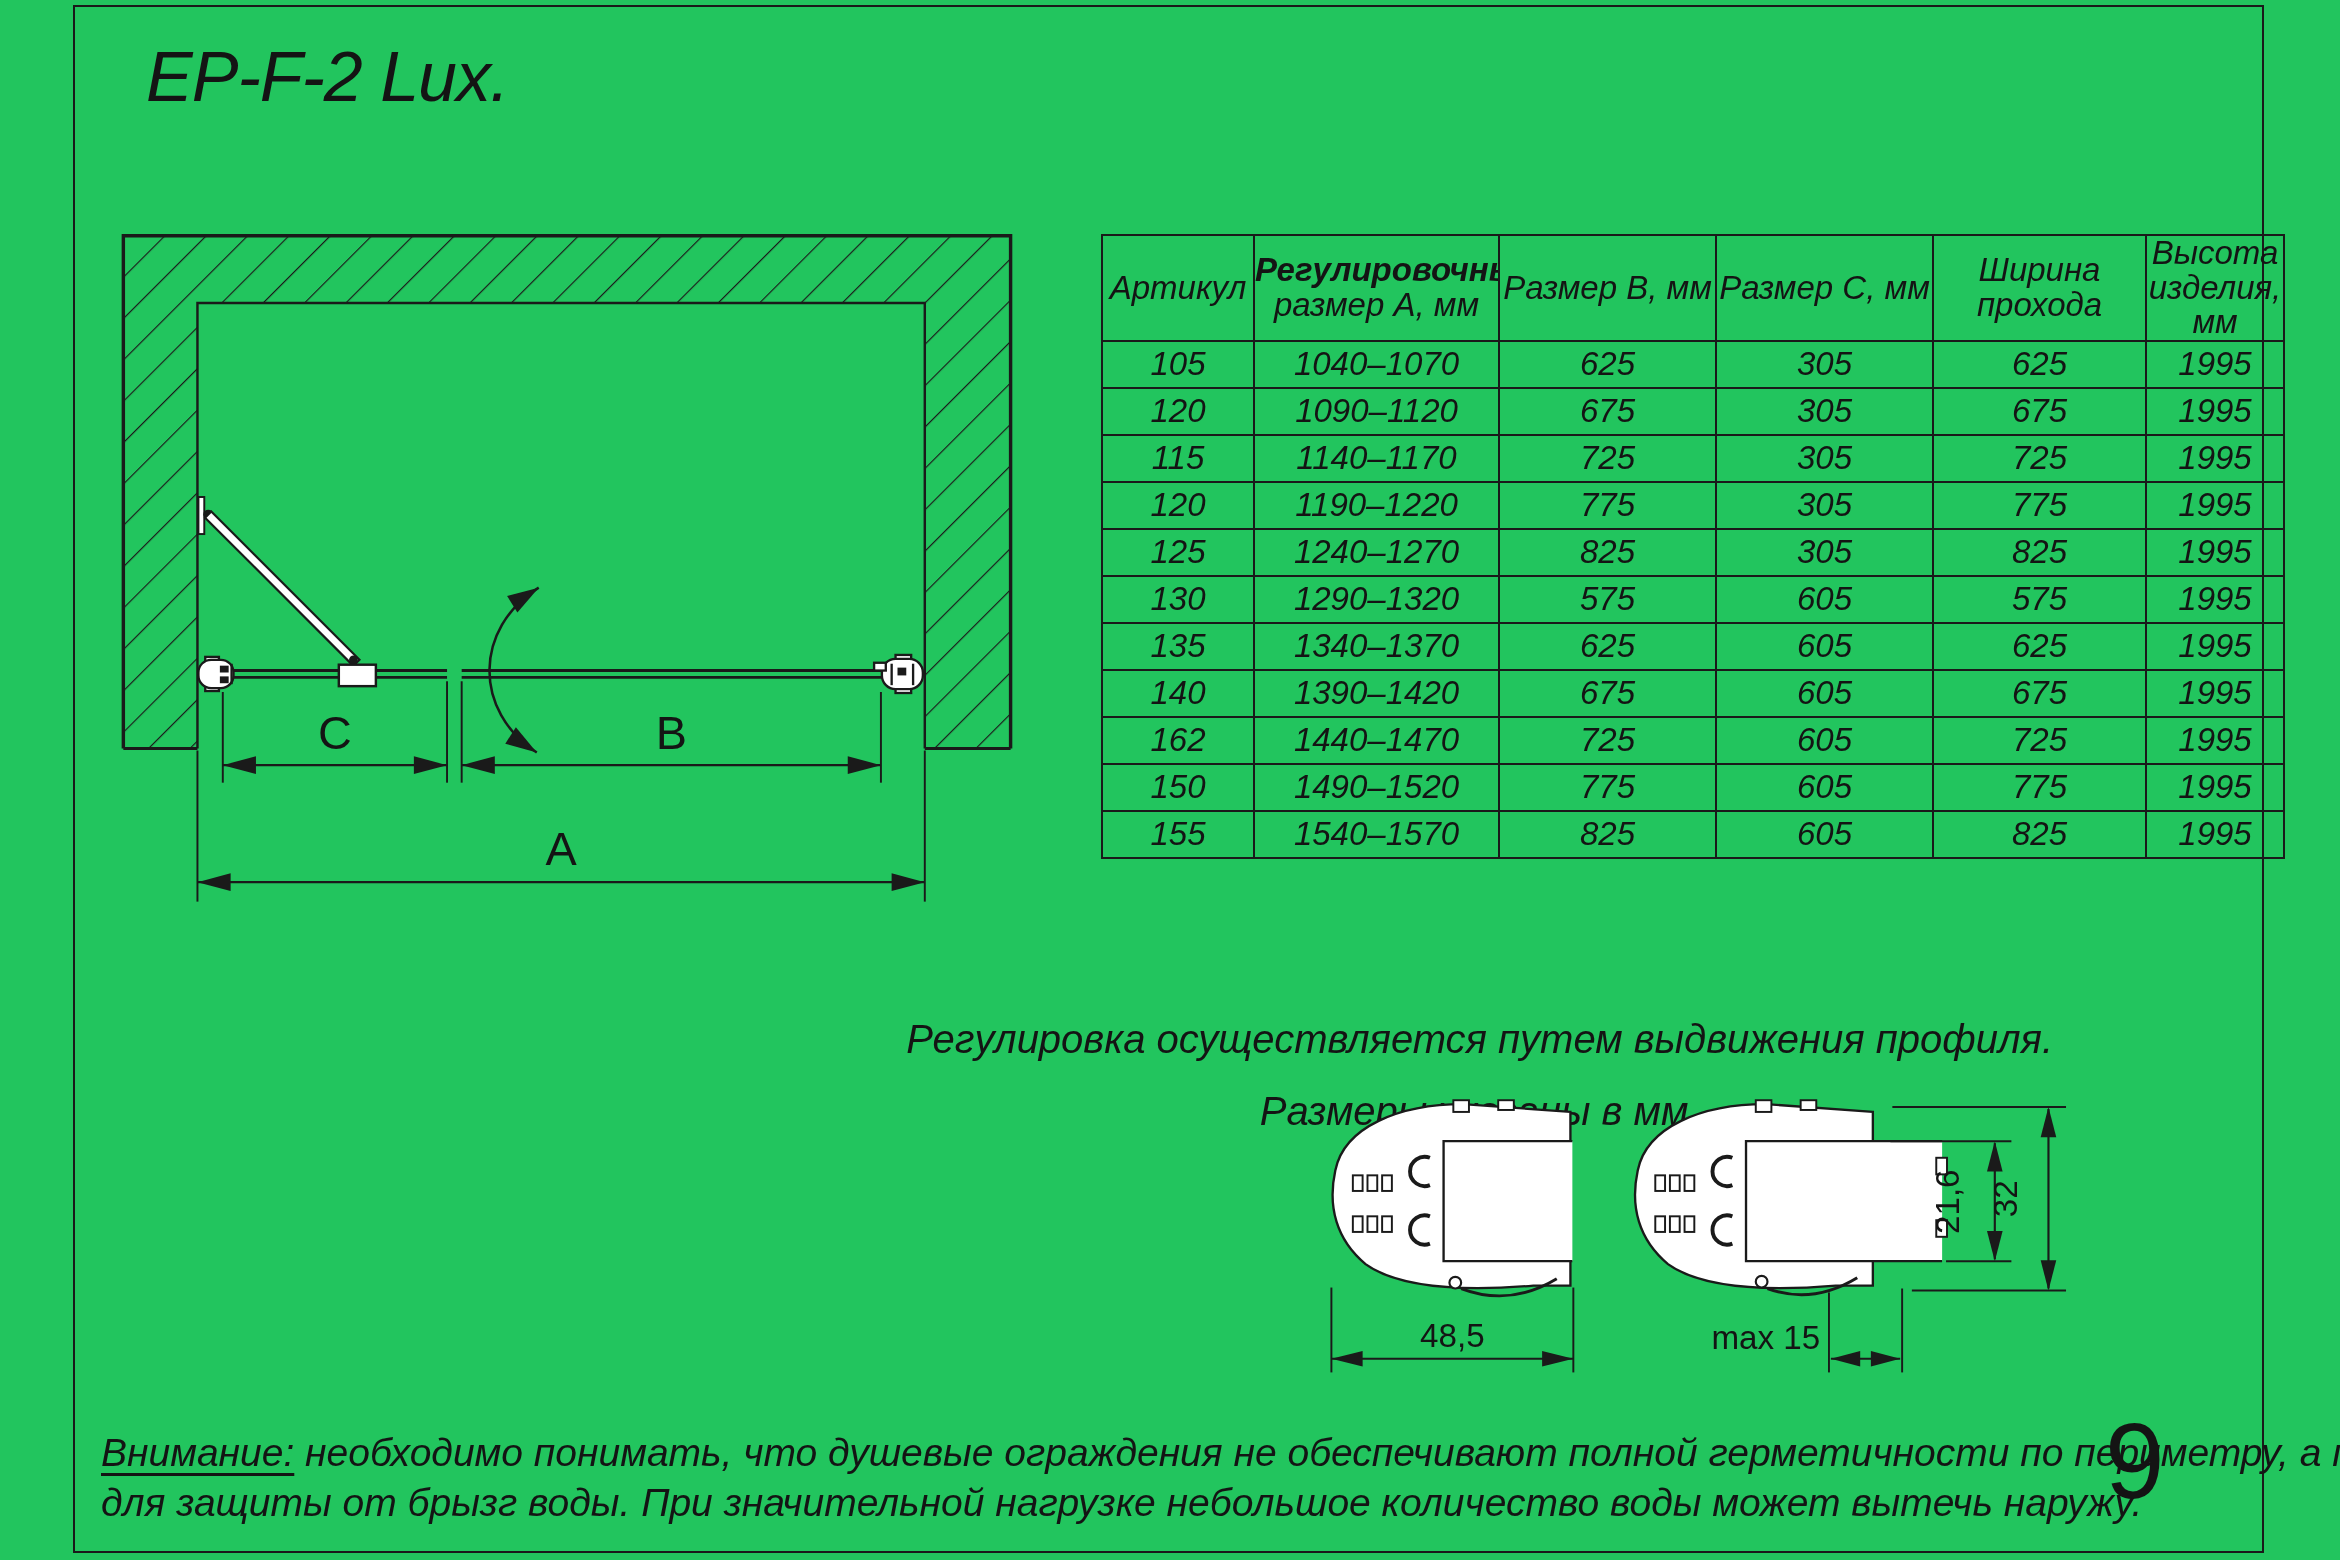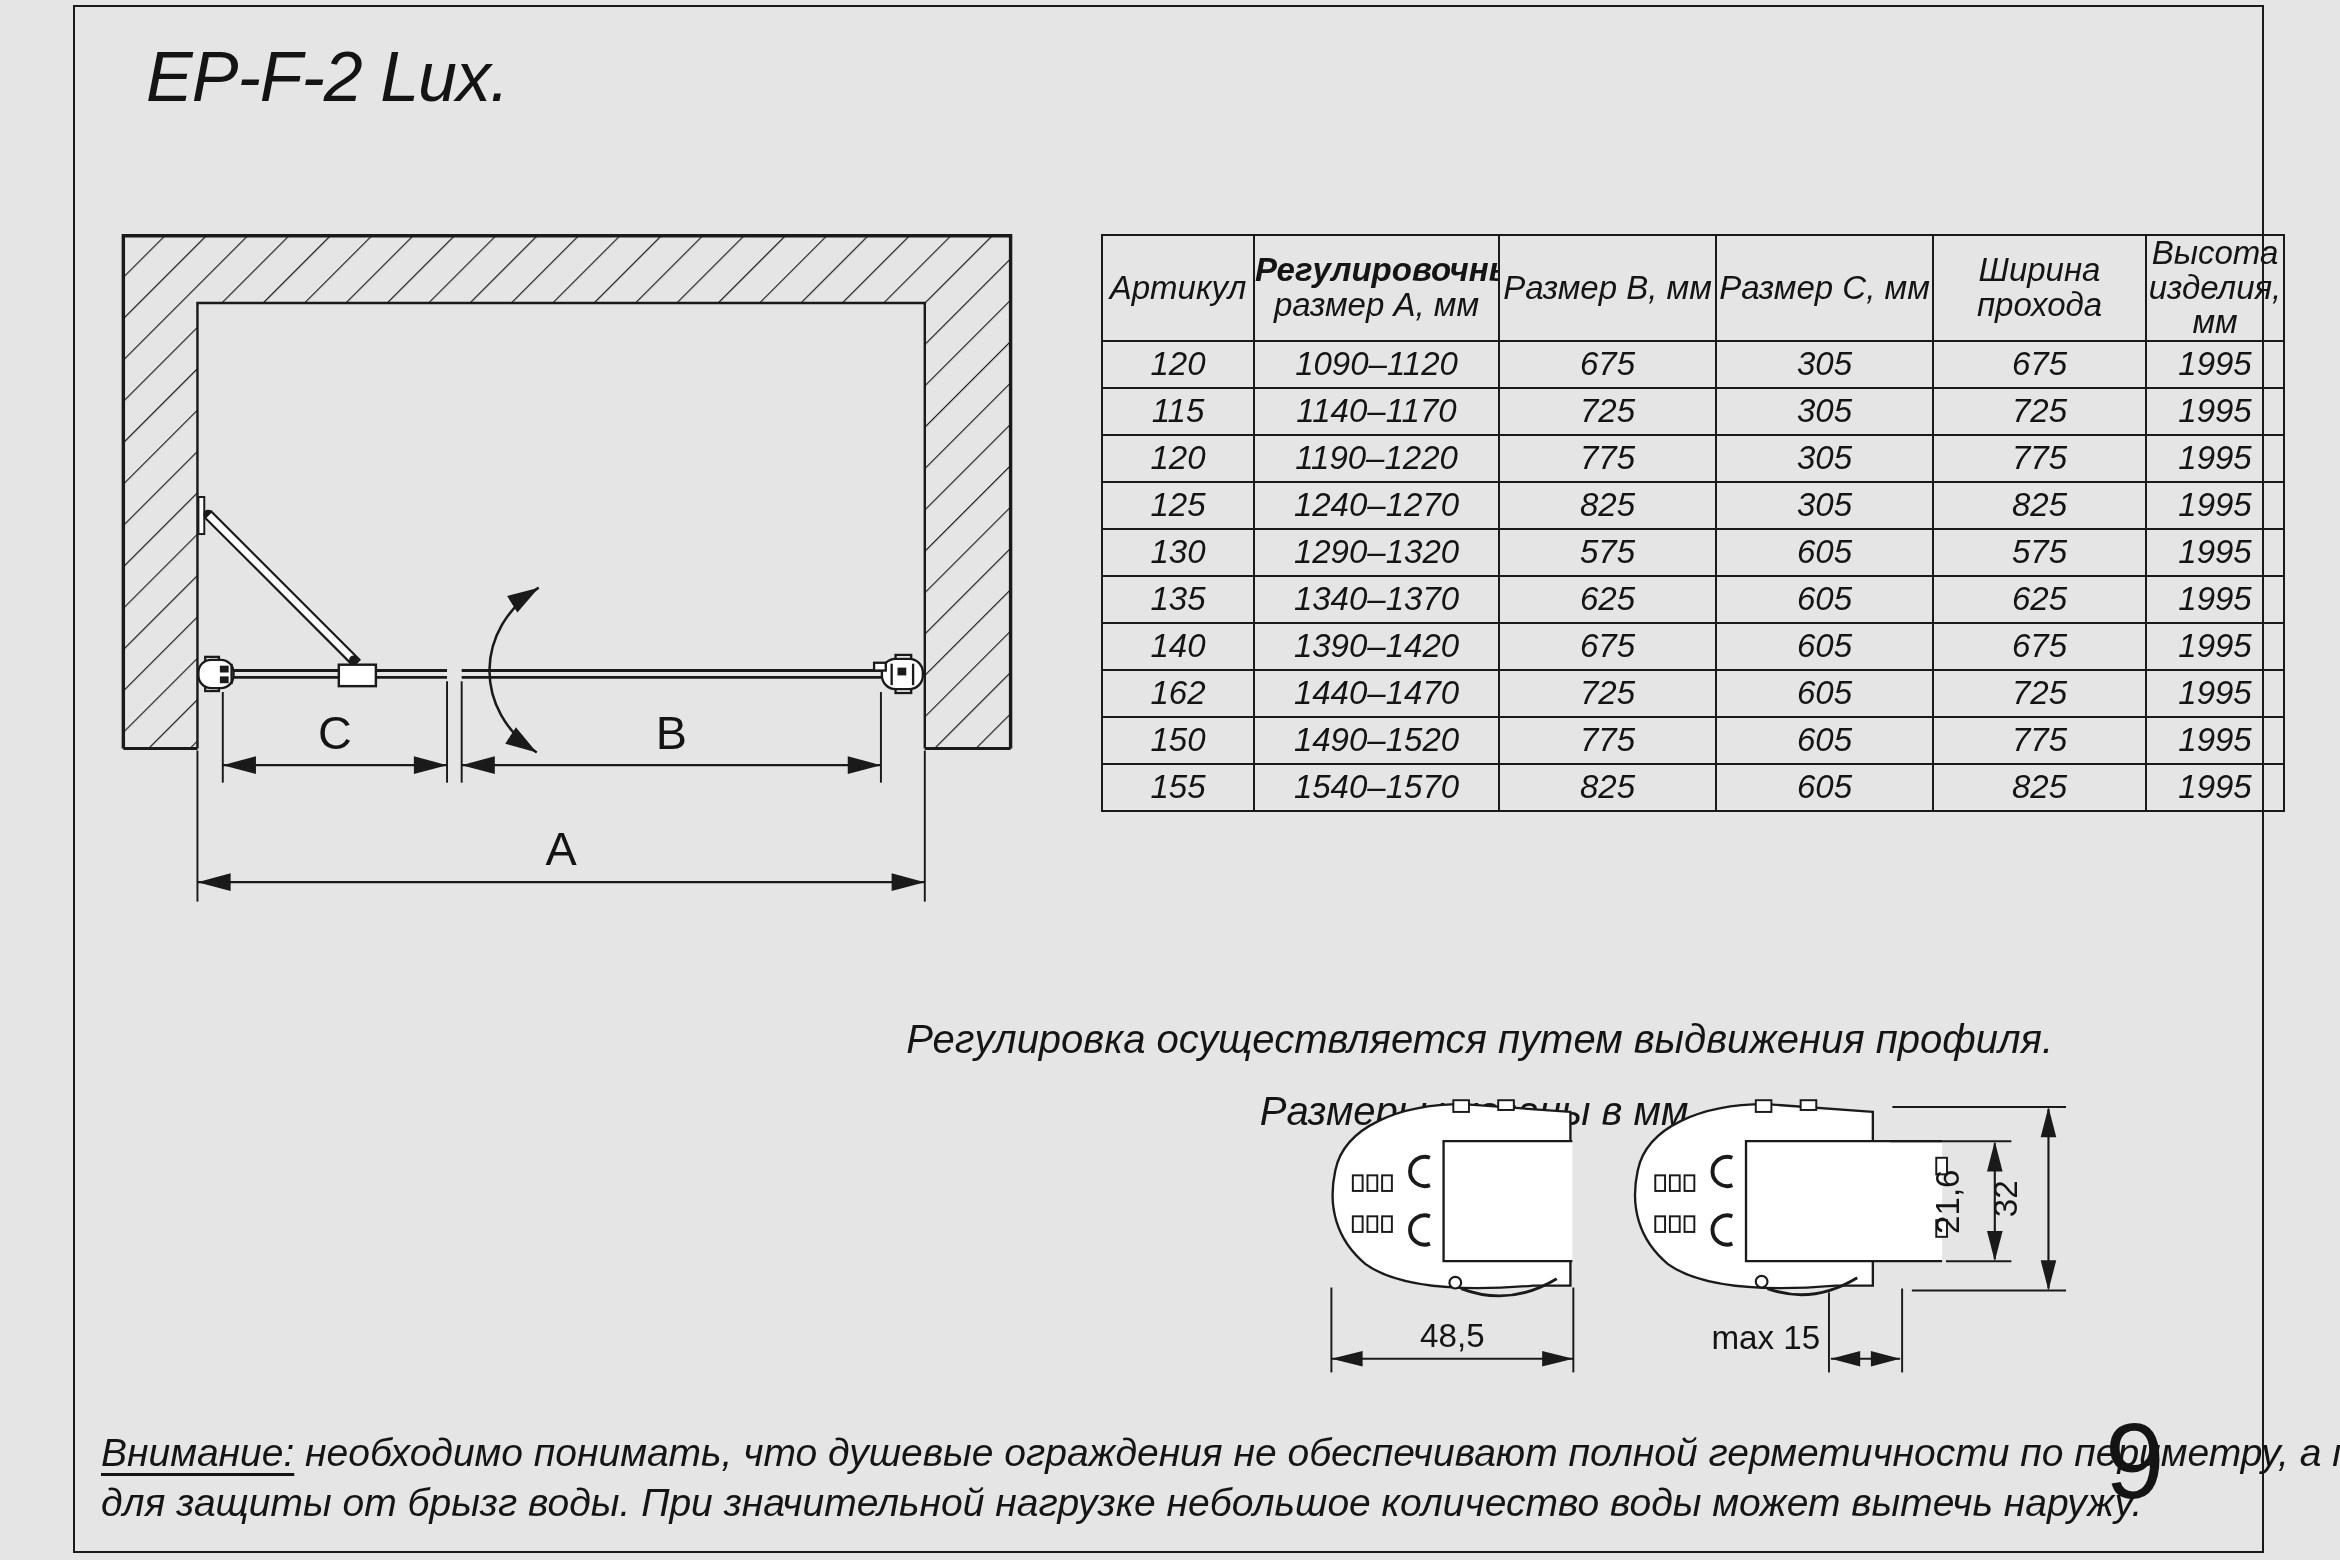--- a/index.html
+++ b/index.html
@@ -1,16 +1,16 @@
 <!DOCTYPE html>
 <html><head>
 <meta charset="utf-8">
 <style>
   html,body{margin:0;padding:0;background:#ffffff;}
-  .page{position:relative;width:2341px;height:1560px;background:#e5e5e5;overflow:hidden;
+  .page{position:relative;width:2341px;height:1560px;background:#22c55e;overflow:hidden;
         font-family:"Liberation Sans",sans-serif;color:#141414;}
   .frame{position:absolute;left:73px;top:4.9px;width:2191px;height:1548px;
          border:2.9px solid #1a1a1a;box-sizing:border-box;}
   
   .title{position:absolute;left:146px;top:37px;display:flex;align-items:baseline;gap:15.6px;white-space:nowrap;}
   .title .model{font-size:70px;font-style:italic;letter-spacing:-1px;}
   .title .subtitle{font-size:49px;font-style:italic;letter-spacing:-1px;}
   
   svg{position:absolute;}
   svg text{font-family:"Liberation Sans",sans-serif;fill:#141414;}
@@ -167,20 +167,28 @@
         </th>
         <th>
           <div>Высота</div>
           <div>изделия,</div>
           <div>мм</div>
         </th>
       </tr>
     </thead>
     <tbody>
 
+        <tr>
+        <td>105</td>
+        <td>1040–1070</td>
+        <td>625</td>
+        <td>305</td>
+        <td>625</td>
+        <td>1995</td>
+      </tr>
         <tr>
         <td>120</td>
         <td>1090–1120</td>
         <td>675</td>
         <td>305</td>
         <td>675</td>
         <td>1995</td>
       </tr>
         <tr>
         <td>115</td>

